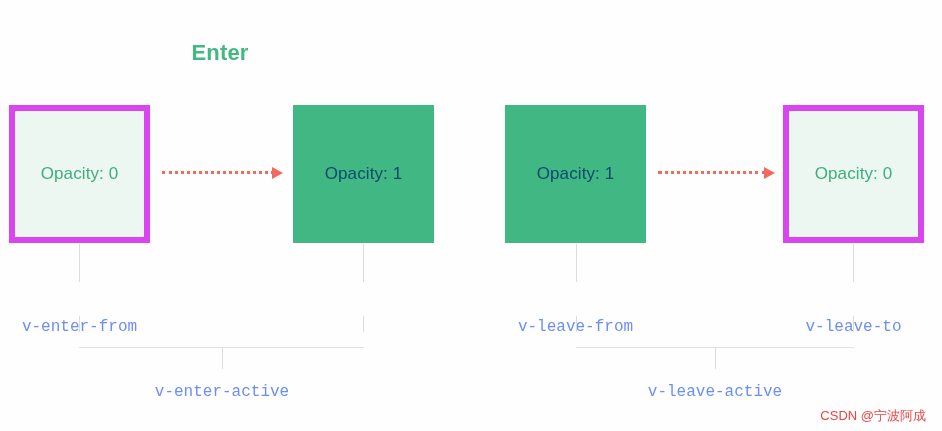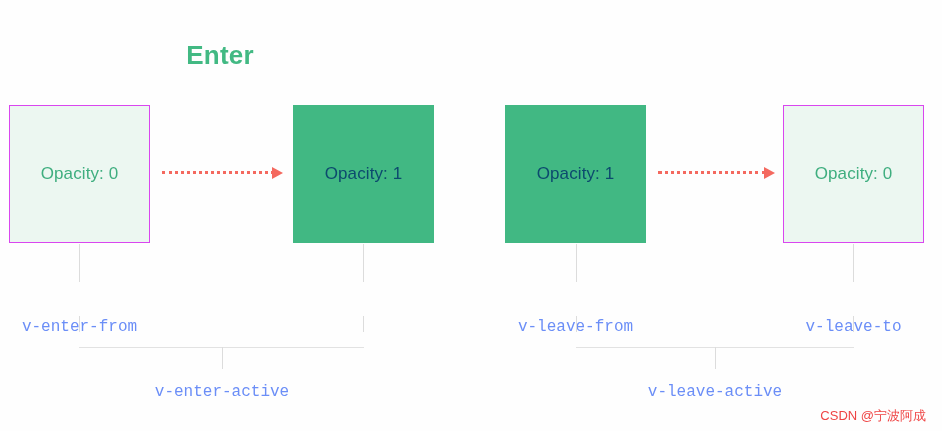--- a/index.html
+++ b/index.html
@@ -17,21 +17,21 @@
     position: relative;
     width: 942px;
     height: 431px;
     background: #fefefe;
   }
 
   
   .section-title {
     position: absolute;
     font-family: "Liberation Sans", sans-serif;
-    font-size: 26px;
+    font-size: 22px;
     font-weight: bold;
     color: #42b983;
     letter-spacing: 0.2px;
     text-align: center;
     white-space: nowrap;
   }
   .section-title.enter { left: 0px;   top: 40px; width: 440px; }
   .section-title.leave { left: 500px; top: 40px; width: 428px; }
 
   
@@ -44,21 +44,21 @@
     display: flex;
     align-items: center;
     justify-content: center;
     font-family: "Liberation Sans", sans-serif;
     font-size: 17px;
     letter-spacing: 0.1px;
     white-space: nowrap;
   }
   .box.faded {
     background: #ecf7f1;
-    border: 1px solid #d946ef;
+    border: 6px solid #d946ef;
     color: #3fae7f;
   }
   .box.solid {
     background: #41b883;
     border: 1px solid #41b883;
     color: #0c4a6e;
   }
   .box.b1 { left: 9px;   }
   .box.b2 { left: 293px; }
   .box.b3 { left: 505px; }

